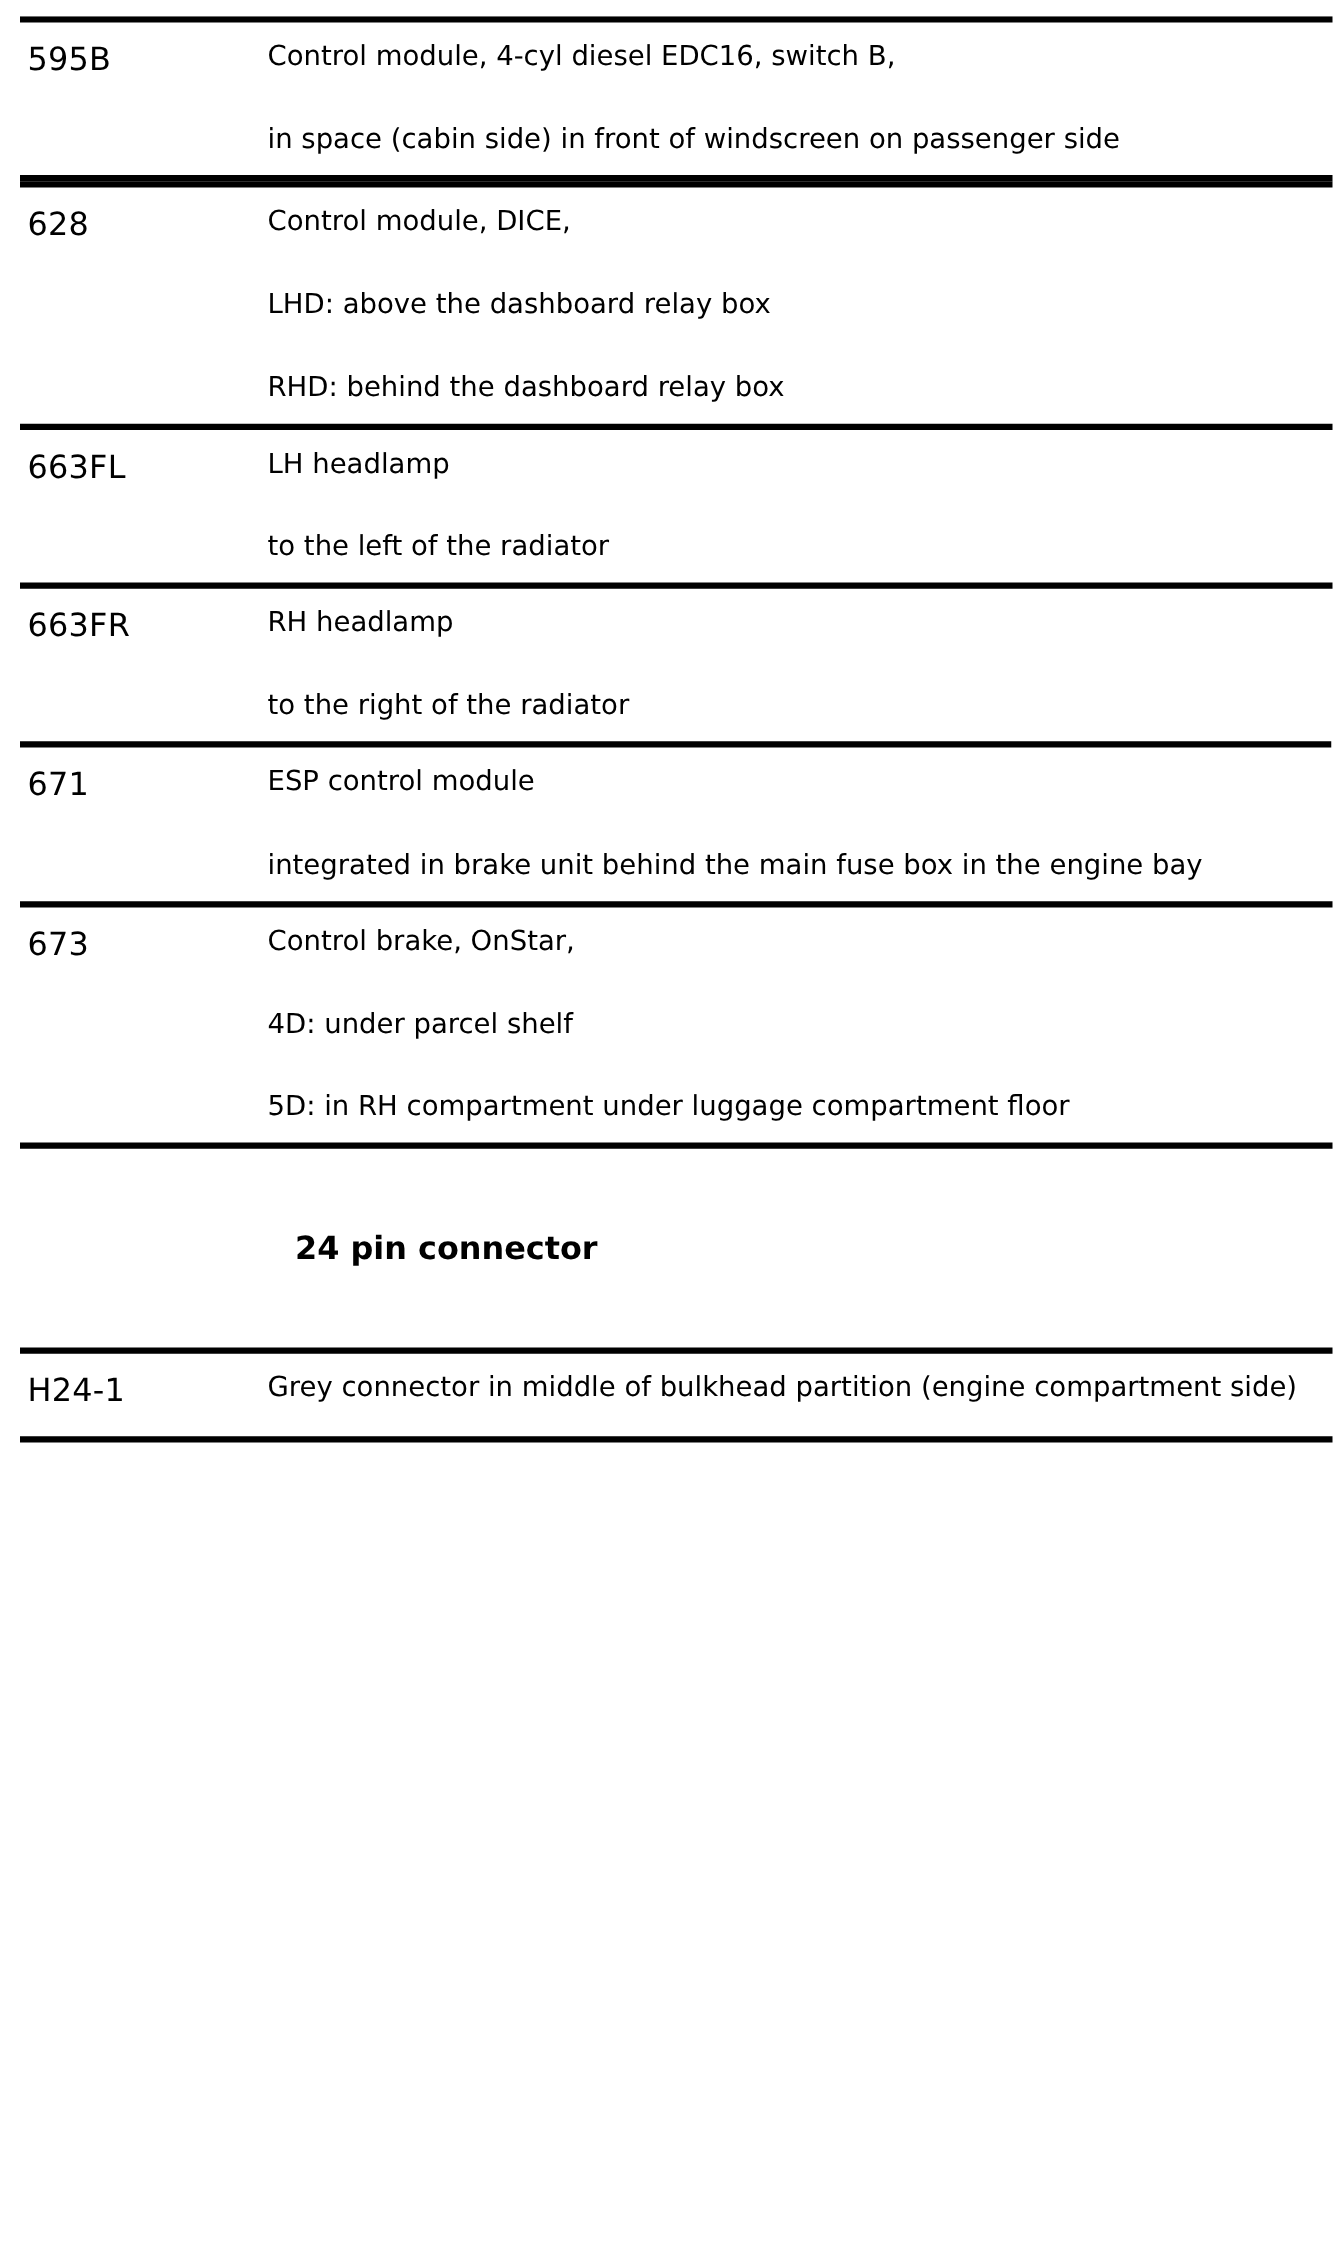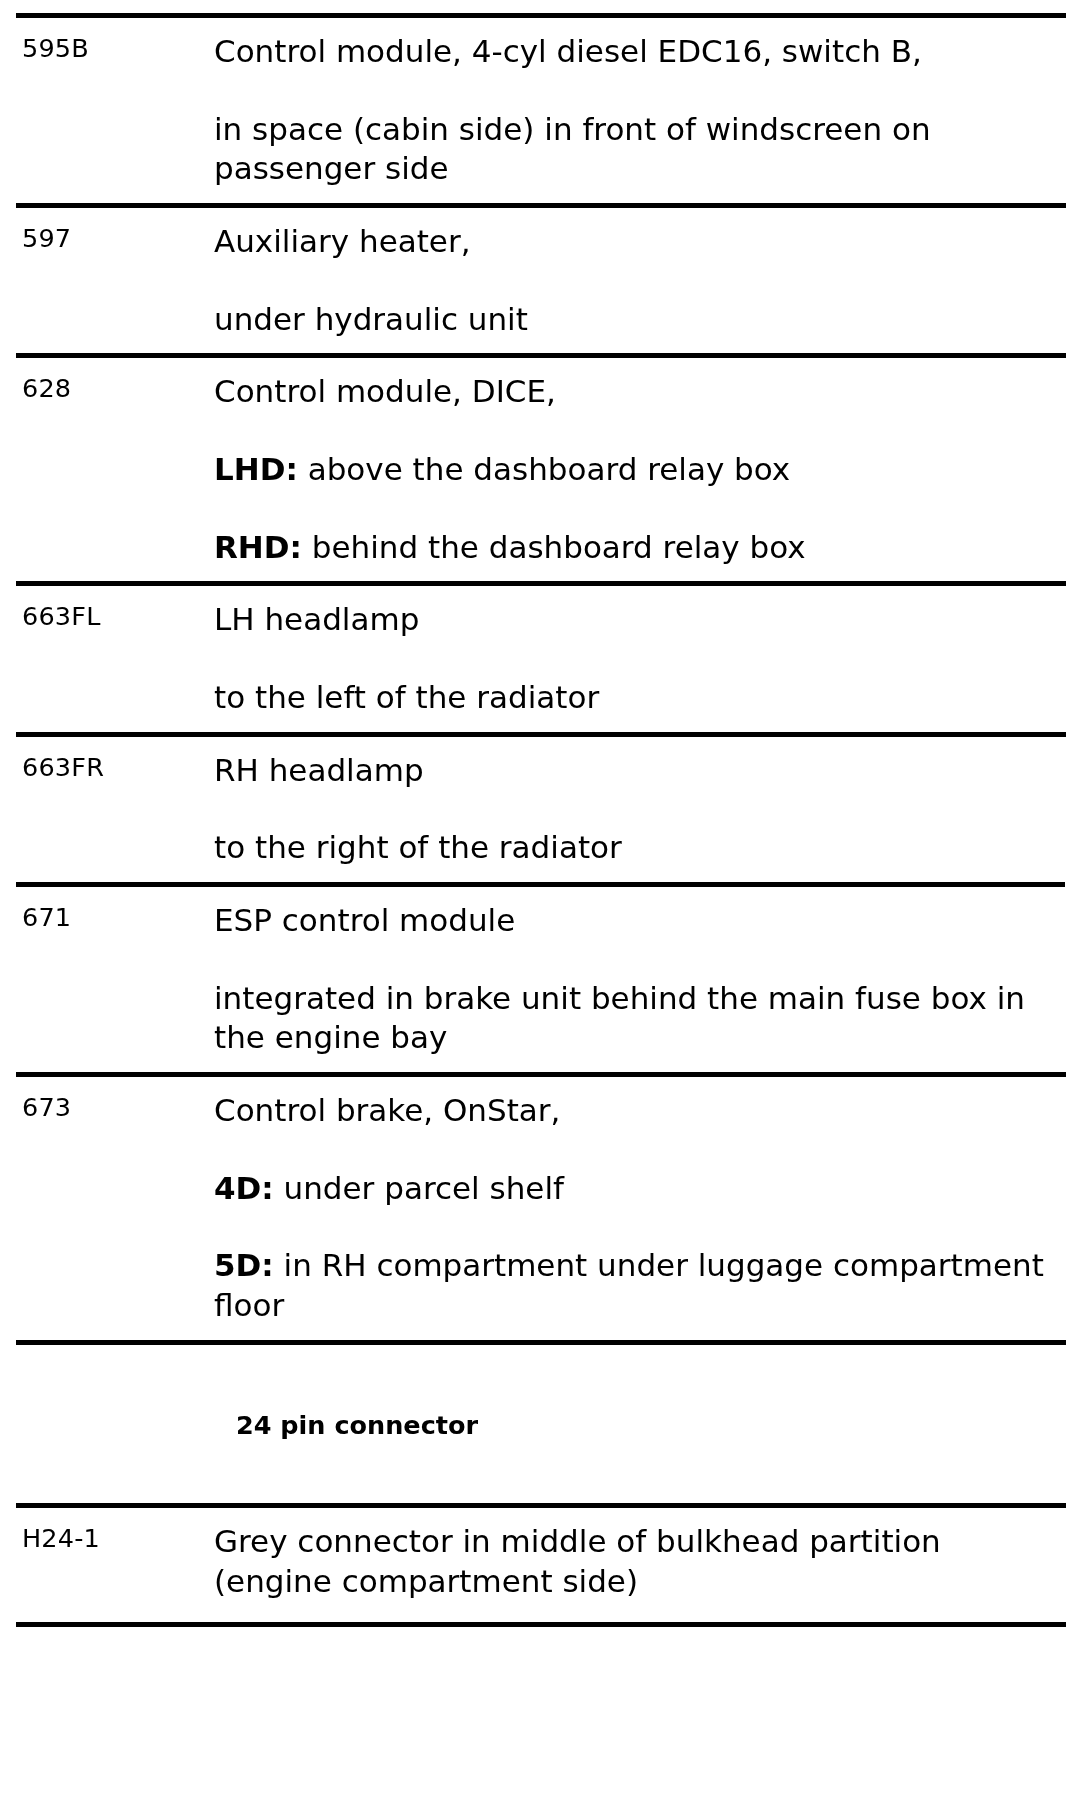--- a/index.html
+++ b/index.html
@@ -40,31 +40,31 @@
     flex: 0 0 214px;
     padding-left: 22px;
     box-sizing: border-box;
     font-size: 25.5px;
     line-height: 1.28;
     letter-spacing: 0.2px;
   }
   .desc-cell {
     flex: 1 1 auto;
     padding-right: 10px;
-    font-size: 31px;
+    font-size: 22px;
     line-height: 1.28;
   }
   .desc-line {
     margin: 0 0 0 0;
   }
   .desc-line + .desc-line {
     margin-top: 38px;
   }
   .desc-line b {
-    font-weight: bold;
+    font-weight: normal;
   }
   .section-head {
     padding: 64px 15px 62px 236px;
     font-size: 25.5px;
     font-weight: bold;
     line-height: 1.28;
   }
   .spacer-sm { height: 6px; }
 </style>
 </head>
@@ -77,27 +77,20 @@
     <div class="rule"></div>
     <div class="row">
       <div class="code-cell">595B</div>
       <div class="desc-cell">
         <div class="desc-line">Control module, 4-cyl diesel EDC16, switch B,</div>
         <div class="desc-line">in space (cabin side) in front of windscreen on passenger side</div>
       </div>
     </div>
 
     <div class="rule"></div>
-    <div class="row">
-      <div class="code-cell">597</div>
-      <div class="desc-cell">
-        <div class="desc-line">Auxiliary heater,</div>
-        <div class="desc-line">under hydraulic unit</div>
-      </div>
-    </div>
 
     <div class="rule"></div>
     <div class="row">
       <div class="code-cell">628</div>
       <div class="desc-cell">
         <div class="desc-line">Control module, DICE,</div>
         <div class="desc-line"><b>LHD:</b> <span>above the dashboard relay box</span></div>
         <div class="desc-line"><b>RHD:</b> <span>behind the dashboard relay box</span></div>
       </div>
     </div>

